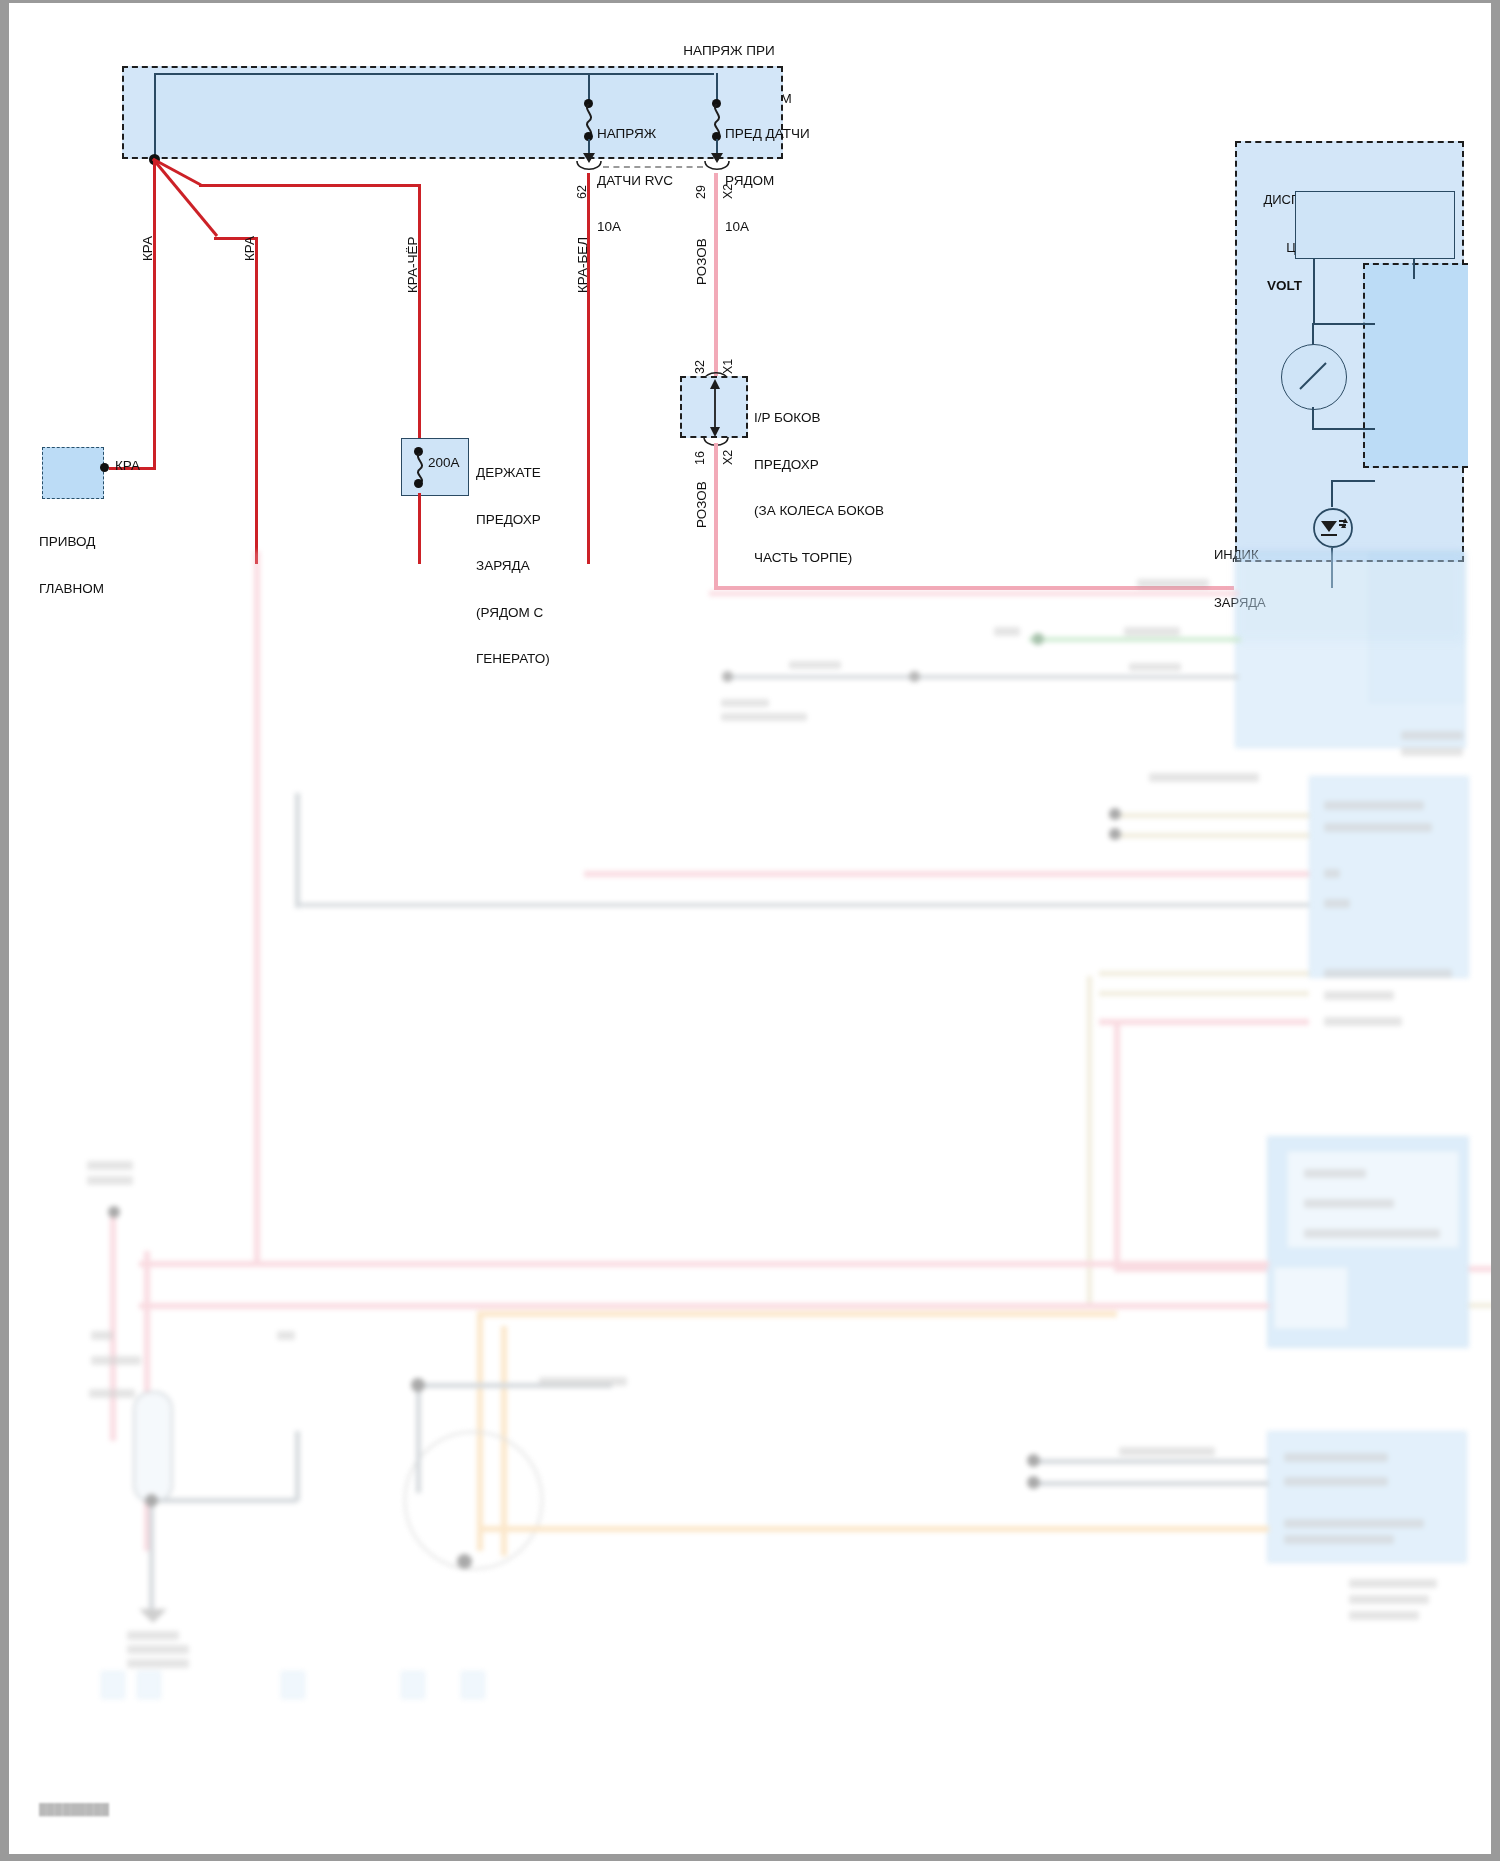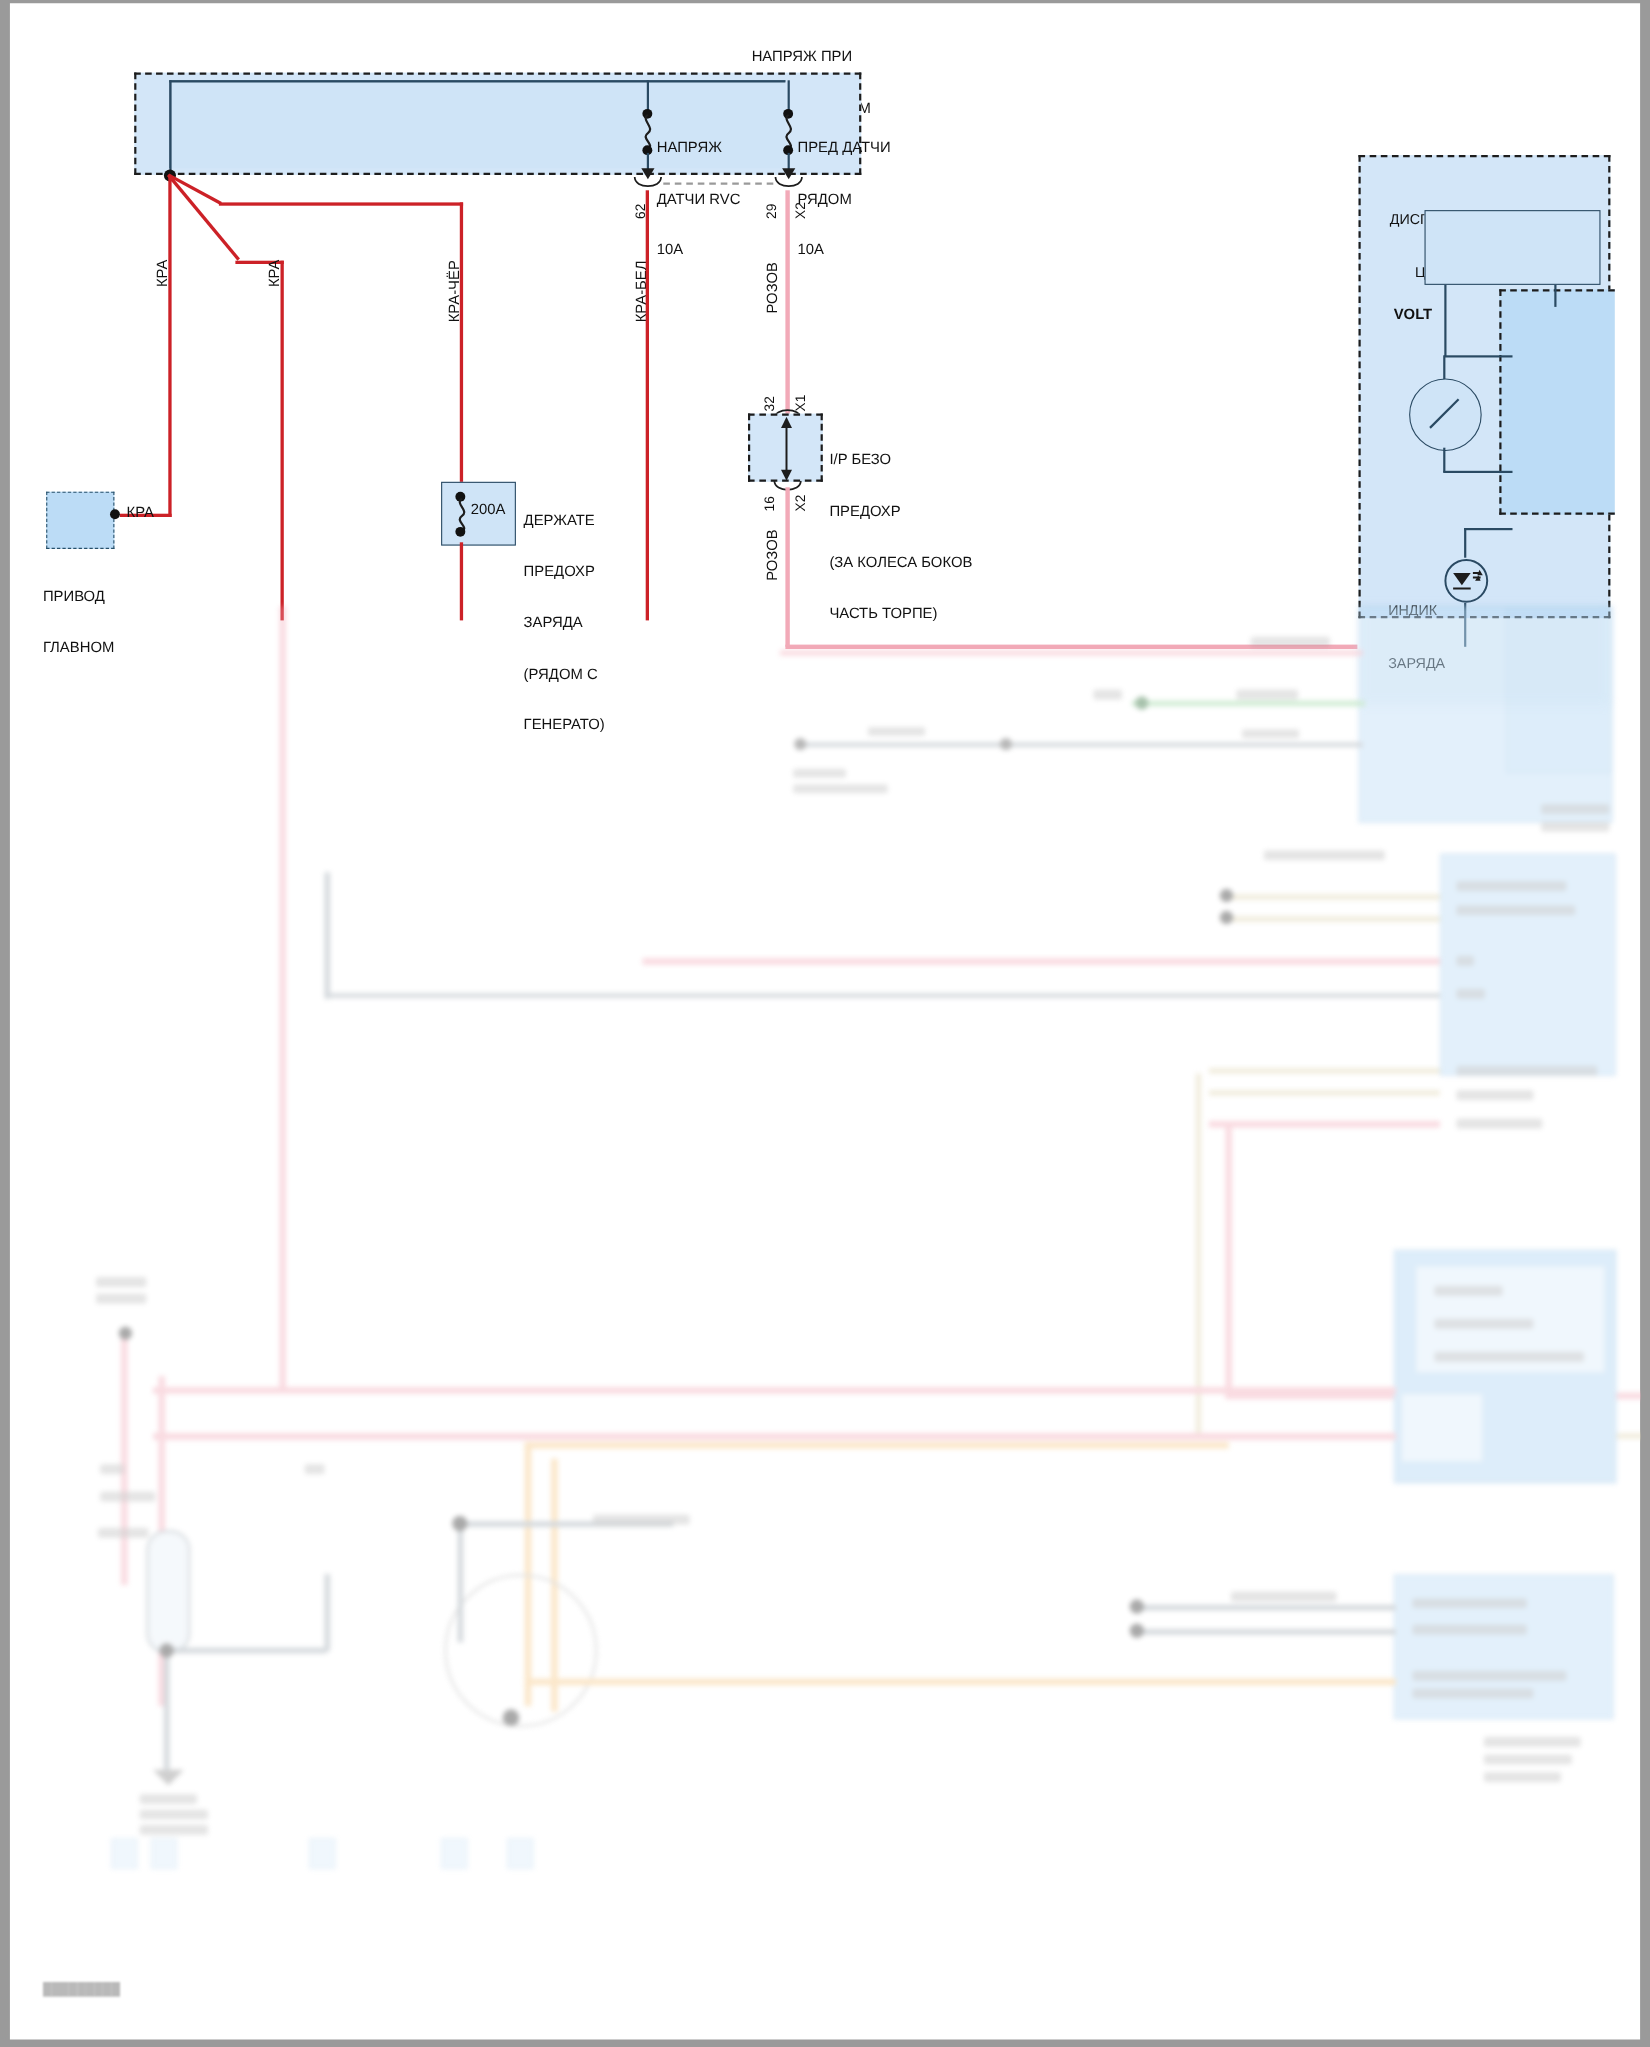--- a/index.html
+++ b/index.html
@@ -208,21 +208,21 @@
 
   <div class="blk-dash abs" style="left:671px;top:373px;width:68px;height:62px;"></div>
   <div class="abs" style="left:697px;top:376px;">
     <svg width="18" height="58" viewBox="0 0 18 58">
       <path d="M9 6 L9 52" stroke="#1d1d1d" stroke-width="1.8" fill="none"></path>
       <path d="M9 0 L4 10 L14 10 Z" fill="#1d1d1d"></path>
       <path d="M9 58 L4 48 L14 48 Z" fill="#1d1d1d"></path>
     </svg>
   </div>
   <div class="lbl" style="left:745px;top:376px;">
-    <div>I/P БЕЗО</div>
+    <div>I/P БОКОВ</div>
     <div>ПРЕДОХР</div>
     <div>(ЗА КОЛЕСА БОКОВ</div>
     <div>ЧАСТЬ ТОРПЕ)</div>
   </div>
 
   <div class="cup" style="left:693px;top:434px;">
     <svg width="28" height="14" viewBox="0 0 28 14">
       <path d="M2 0 C2 11, 26 11, 26 0" fill="none" stroke="#1d1d1d" stroke-width="1.6"></path>
     </svg>
   </div>
@@ -251,21 +251,21 @@
   <div class="lbl" style="left:1258px;top:275px;font-weight:bold;">VOLT</div>
   <div class="darkline dl-v" style="left:1303px;top:320px;height:22px;"></div>
   <div class="gauge" style="left:1272px;top:341px;width:64px;height:64px;">
     <svg width="62" height="62" viewBox="0 0 62 62">
       <path d="M18 44 L44 18" stroke="#2a4a63" stroke-width="2" fill="none"></path>
     </svg>
   </div>
   <div class="darkline dl-v" style="left:1303px;top:404px;height:22px;"></div>
   <div class="darkline dl-h" style="left:1303px;top:425px;width:63px;"></div>
 
-  <div class="lbl" style="left:1253px;top:512px;font-size:13px;line-height:16px;">
+  <div class="lbl" style="left:1205px;top:512px;font-size:13px;line-height:16px;">
     <div>ИНДИК</div>
     <div>ЗАРЯДА</div>
   </div>
   <div class="darkline dl-v" style="left:1322px;top:477px;height:27px;"></div>
   <div class="darkline dl-h" style="left:1322px;top:477px;width:44px;"></div>
   <div class="abs" style="left:1303px;top:504px;">
     <svg width="42" height="42" viewBox="0 0 42 42">
       <circle cx="21" cy="21" r="19" fill="#cfe4f7" stroke="#2a4a63" stroke-width="1.8"></circle>
       <path d="M9 14 L25 14 L17 25 Z" fill="#1d1d1d"></path>
       <path d="M9 28 L25 28" stroke="#1d1d1d" stroke-width="2"></path>

